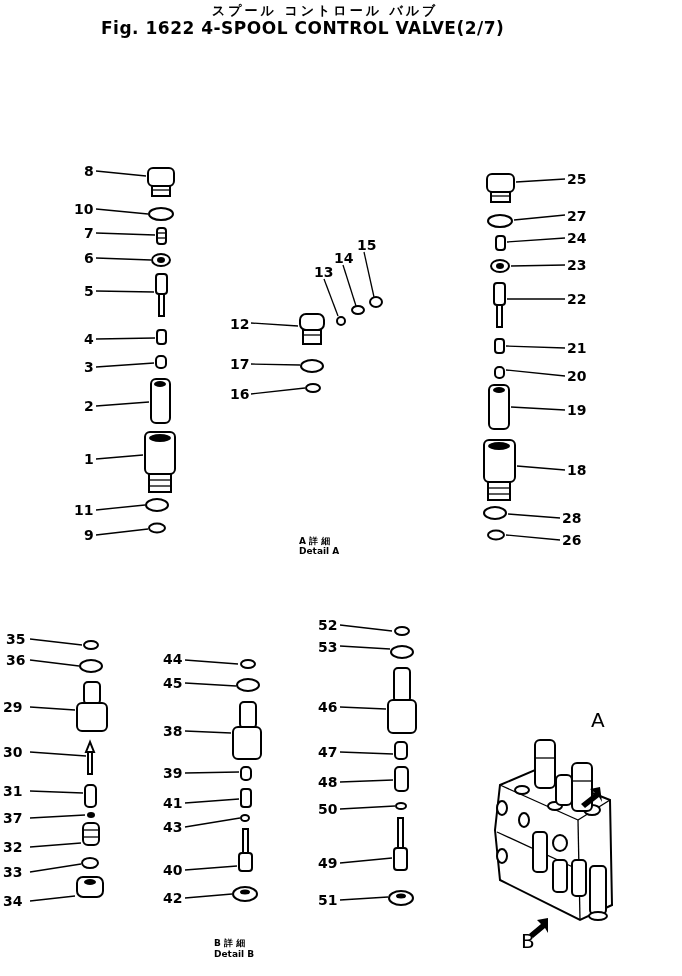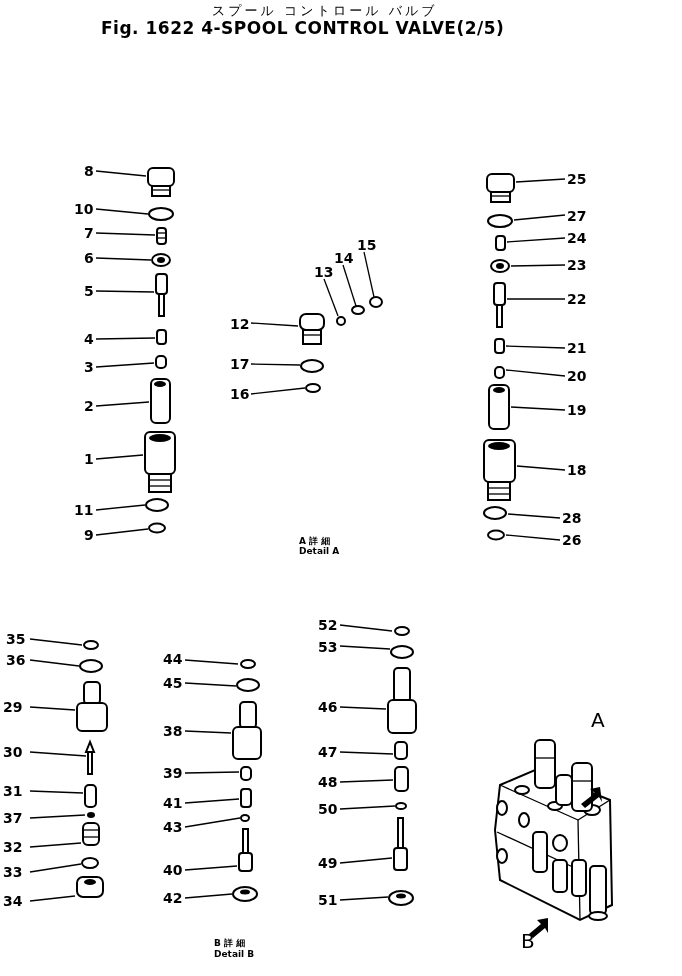--- a/index.html
+++ b/index.html
@@ -1,31 +1,31 @@
 <!DOCTYPE html>
 <html><head>
 <meta charset="utf-8">
 <style>
   html, body { margin:0; padding:0; background:#ffffff; }
   body { width:682px; height:976px; position:relative; overflow:hidden; font-family:"DejaVu Sans", sans-serif; color:#000; }
-  .title-jp { position:absolute; left:212px; top:2px; font-size:13px; font-weight:normal; letter-spacing:3px; white-space:nowrap; }
+  .title-jp { position:absolute; left:212px; top:2px; font-size:13px; font-weight:bold; letter-spacing:3px; white-space:nowrap; }
   .title { position:absolute; left:101px; top:18px; font-size:17px; font-weight:bold; letter-spacing:0.5px; white-space:nowrap; }
   svg#diagram { position:absolute; left:0; top:0; }
   .lbl { font-family:"DejaVu Sans", sans-serif; font-size:14px; font-weight:bold; fill:#000; }
   .small { font-family:"DejaVu Sans", sans-serif; font-size:9px; font-weight:bold; fill:#000; }
   .big { font-family:"DejaVu Sans", sans-serif; font-size:20px; fill:#000; }
   .ln { stroke:#000; stroke-width:1.3; fill:none; }
   .pt { stroke:#000; stroke-width:2; fill:#fff; }
   .pd { fill:#000; }
 </style>
 </head>
 <body>
 
 <div class="title-jp">スプール コントロール バルブ</div>
-<div class="title">Fig. 1622 4-SPOOL CONTROL VALVE(2/5)</div>
+<div class="title">Fig. 1622 4-SPOOL CONTROL VALVE(2/7)</div>
 
 <svg id="diagram" width="682" height="976" viewBox="0 0 682 976">
 
   <g>
 
     <g>
       <rect x="148" y="168" width="26" height="18" rx="5" class="pt"></rect>
       <rect x="152" y="186" width="18" height="10" class="pt"></rect>
       <line x1="152" y1="190" x2="170" y2="190" class="ln"></line>
     </g>

